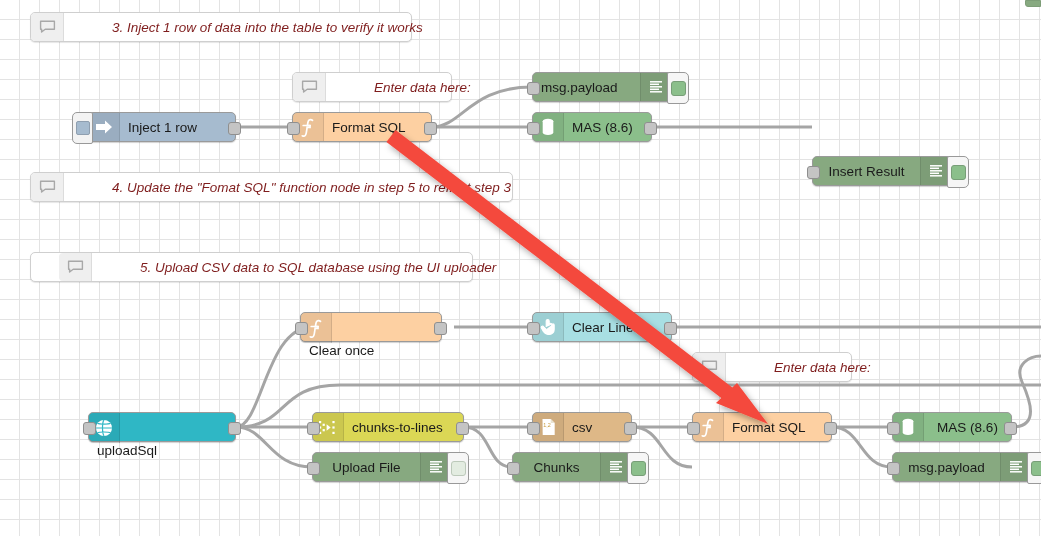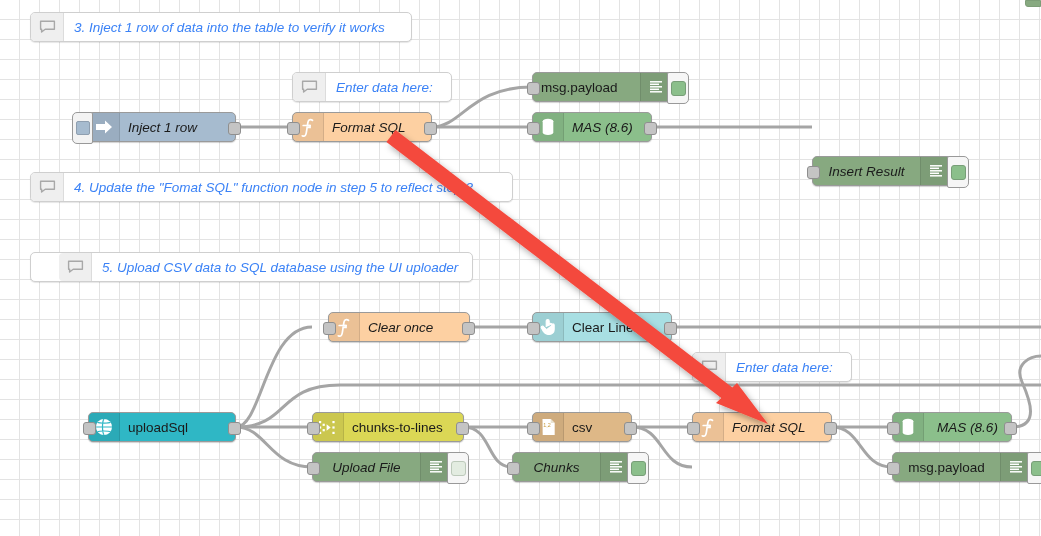--- a/index.html
+++ b/index.html
@@ -25,21 +25,21 @@
   
   .node{
     position:absolute;box-sizing:border-box;
     height:30px;border-radius:5px;border:1px solid #9a9a9a;
     display:flex;align-items:stretch;
     box-shadow:0 1px 1px rgba(0,0,0,.18);
   }
   .node .lbl{
     flex:1;display:flex;align-items:center;
     font-size:13.5px;color:#1a1a1a;white-space:nowrap;
-    padding:0 8px;font-style:italic;
+    padding:0 8px;
   }
   .node.plain .lbl{font-style:normal;}
   .node .lbl.ctr{justify-content:center;}
   .node .icobox{
     width:30px;flex:0 0 30px;display:flex;align-items:center;justify-content:center;
     border-right:1px solid rgba(0,0,0,.10);
     border-radius:4px 0 0 4px;
     background:rgba(0,0,0,.07);
   }
   .node .icobox.right{
@@ -87,21 +87,21 @@
     background:#ffffff;border:1px solid #cfcfcf;border-radius:5px;
     display:flex;align-items:stretch;
     box-shadow:0 1px 1px rgba(0,0,0,.10);
   }
   .comment .icobox{
     width:32px;flex:0 0 32px;background:#efefef;border-right:1px solid #dcdcdc;
     border-radius:4px 0 0 4px;display:flex;align-items:center;justify-content:center;
   }
   .comment .lbl{
     flex:1;display:flex;align-items:center;padding:0 10px;
-    font-size:13.5px;font-style:italic;color:#3b82f6;white-space:nowrap;
+    font-size:13.5px;font-style:italic;color:#7f1d1d;white-space:nowrap;margin-left:38px;
   }
 
   
   .gly{display:block;}
   .topright-stub{position:absolute;right:0;top:0;width:14px;height:5px;background:#87a980;border:1px solid #7d9d77;border-radius:0 0 0 3px;}
   .arrow-layer{position:absolute;left:0;top:0;width:1041px;height:536px;pointer-events:none;}
 </style>
 </head>
 <body>
 
@@ -256,21 +256,21 @@
             <path d="M1 9.3h9"></path>
             <path d="M1 11.8h12"></path>
           </g>
         </svg>
     </span>
     <span class="dbg-btn">
         <i></i>
       </span>
   </div>
 
-  <div class="node n-function" style="left:328px;top:312px;width:142px;">
+  <div class="node n-function" style="left:300px;top:312px;width:142px;flex-direction:column;">
     <span class="port in"></span>
     <span class="icobox">
       <svg class="gly" width="14" height="19" viewBox="0 0 14 19">
           <path d="M11.5 2.3c-1-1-3.2-1.2-4.1.6-.6 1.2-.8 3.2-1 4.6H9v1.8H6.1c-.4 3-.6 6.3-1.6 7.8-.8 1.2-2.3 1.4-3.2.7" fill="none" stroke="#fff" stroke-width="1.7" stroke-linecap="round"></path>
           <path d="M2.2 7.5H9" stroke="#fff" stroke-width="1.7" stroke-linecap="round" fill="none"></path>
         </svg>
     </span>
     <span class="lbl">Clear once</span>
     <span class="port out"></span>
   </div>
@@ -279,21 +279,21 @@
     <span class="port in"></span>
     <span class="icobox">
       <svg class="gly" width="16" height="18" viewBox="0 0 16 18">
           <path d="M6.2 9V3.1c0-.9.7-1.6 1.5-1.6s1.5.7 1.5 1.6v4.6m0-1.1c0-.7.6-1.3 1.3-1.3s1.3.6 1.3 1.3v1.1m0-.6c0-.7.6-1.2 1.2-1.2s1.2.5 1.2 1.2v4.4c0 2.6-1.9 5-4.8 5H8c-2.2 0-3.3-1.2-4.5-2.9L1.4 10c-.4-.6-.2-1.4.5-1.7.6-.3 1.4-.1 1.8.5l2.5 2.5" fill="#fff" stroke="#fff" stroke-width="1.1" stroke-linejoin="round"></path>
         </svg>
     </span>
     <span class="lbl">Clear Lines</span>
     <span class="port out"></span>
   </div>
 
-  <div class="node n-ui plain" style="left:88px;top:412px;width:148px;">
+  <div class="node n-ui plain" style="left:88px;top:412px;width:148px;flex-direction:column;">
     <span class="port in"></span>
     <span class="icobox">
       <svg class="gly" width="18" height="18" viewBox="0 0 18 18">
           <circle cx="9" cy="9" r="8" fill="#fff"></circle>
           <path d="M9 1c-2 2.4-2 13.2 0 16M1 9h16M2.6 4.2c1.8 1.1 11 1.1 12.8 0M2.6 13.8c1.8-1.1 11-1.1 12.8 0" fill="none" stroke="#2fb7c5" stroke-width="1.2"></path>
         </svg>
     </span>
     <span class="lbl">uploadSql</span>
     <span class="port out"></span>
   </div>

